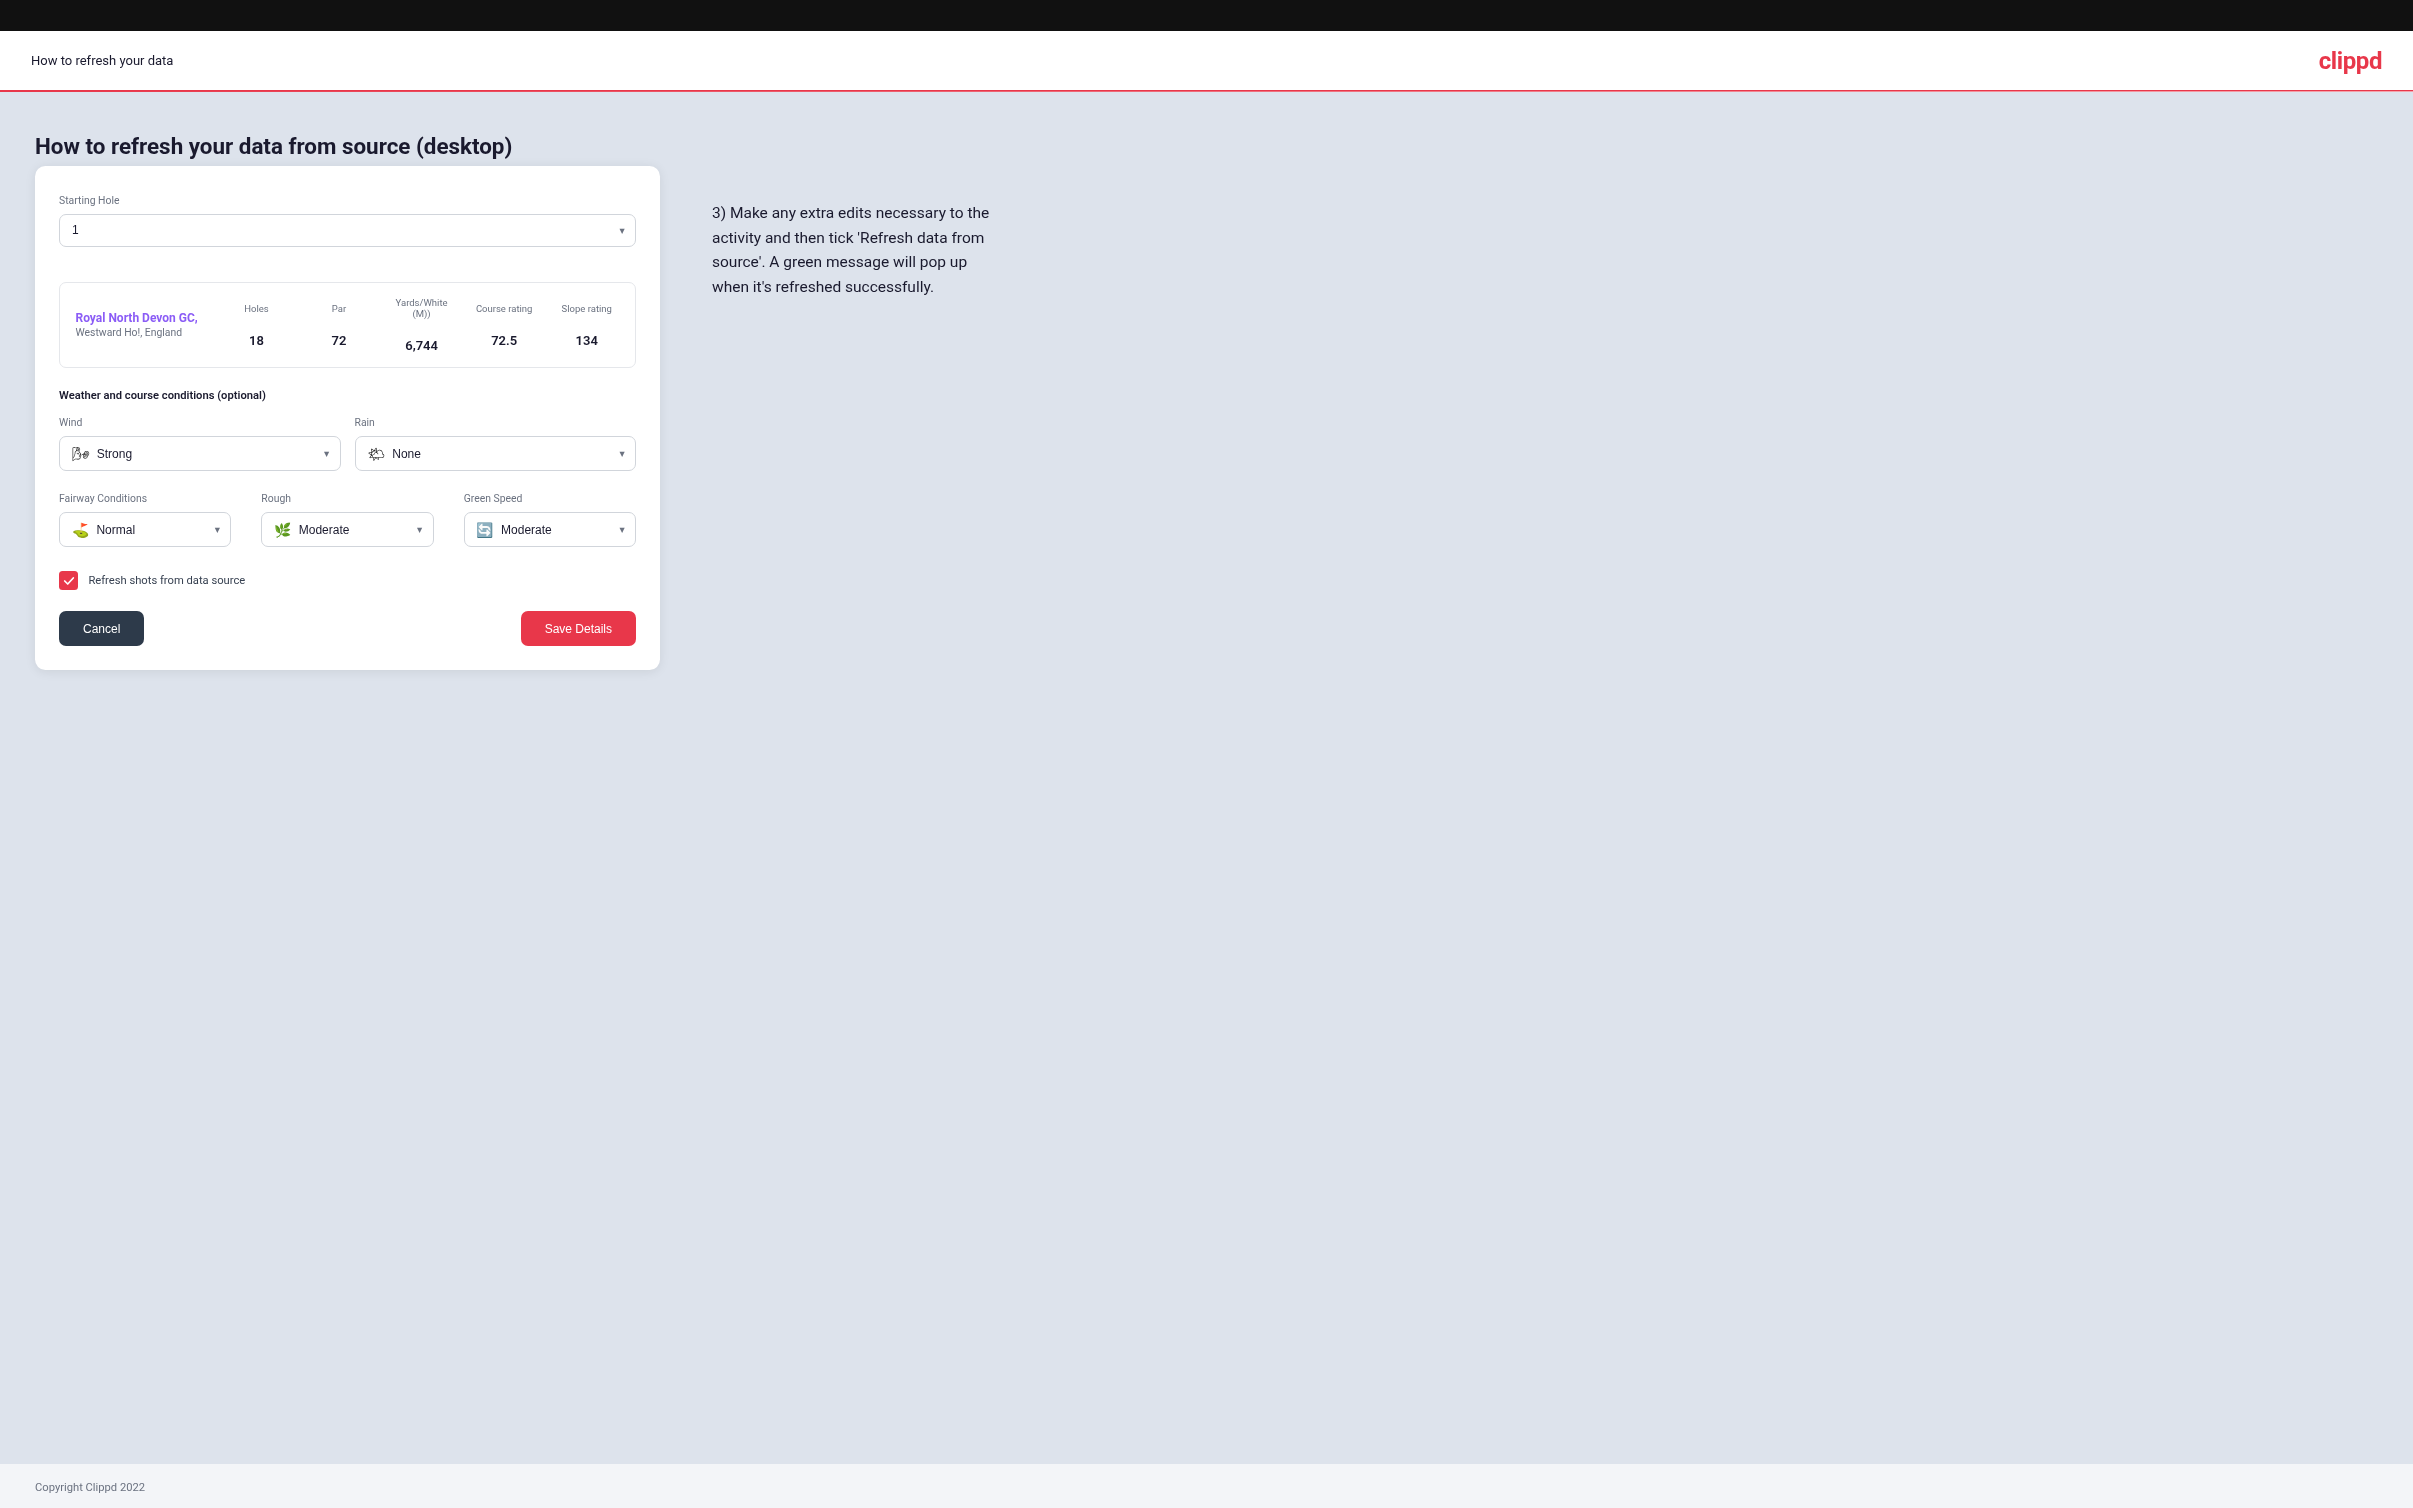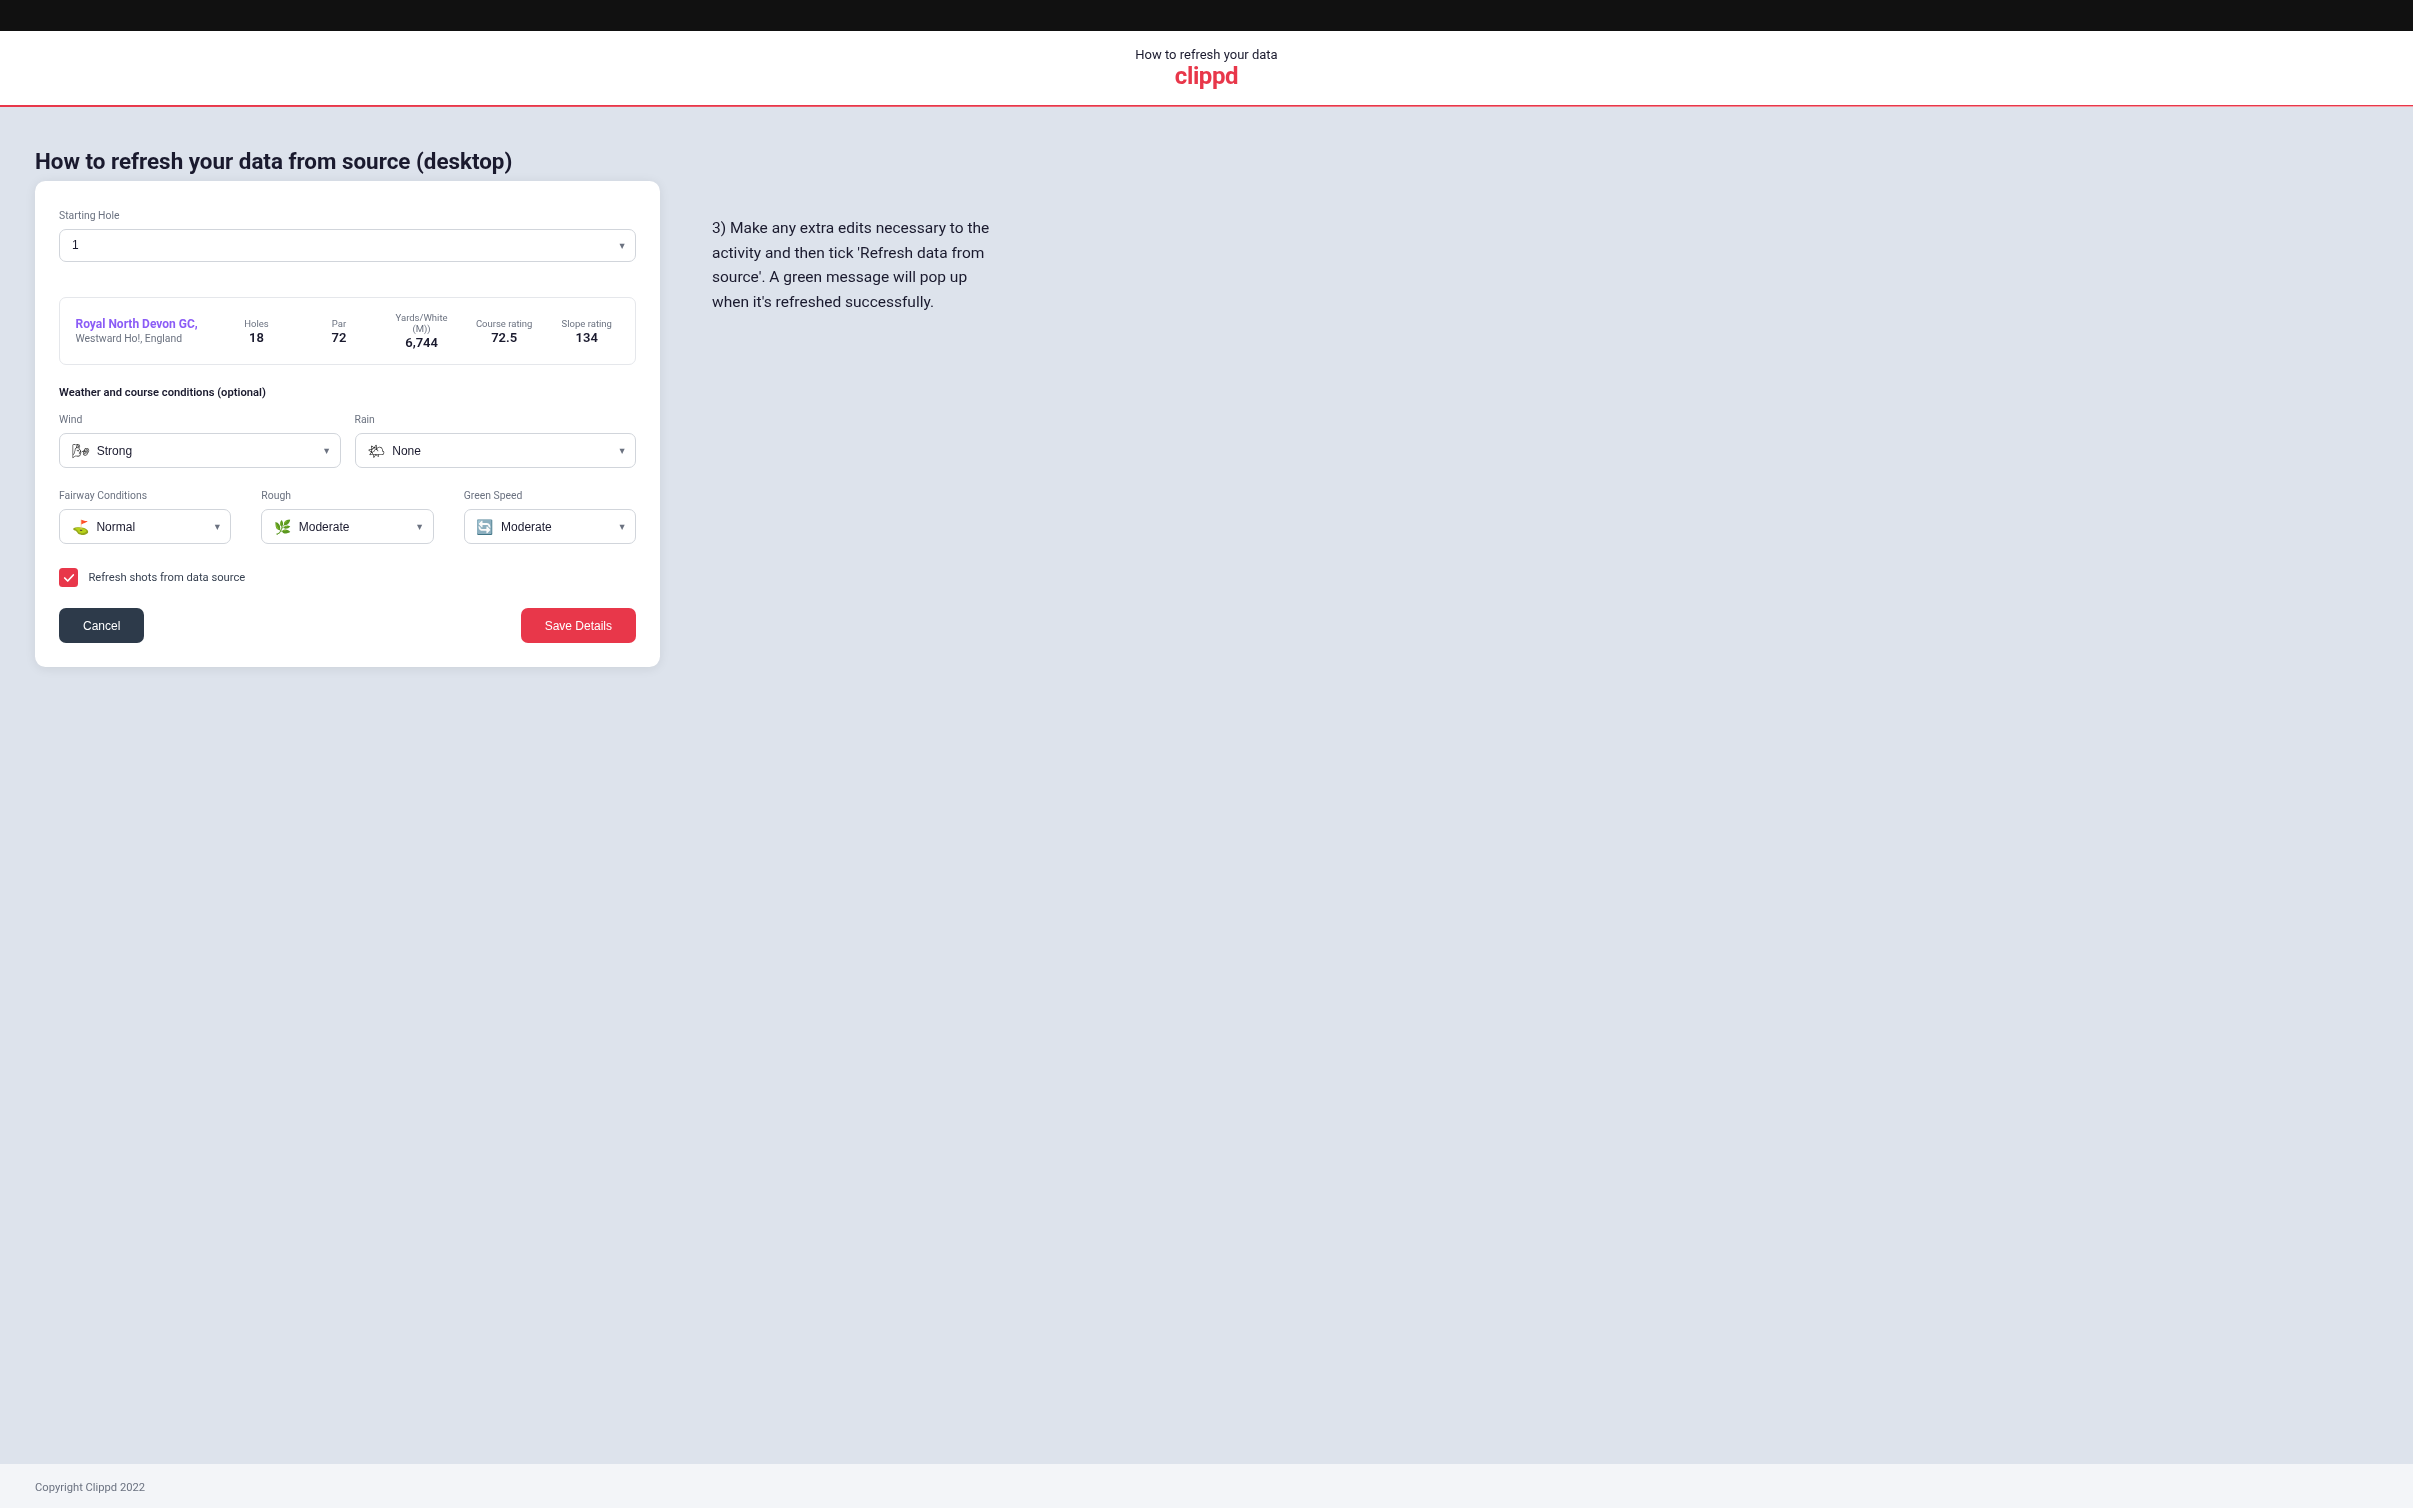--- a/index.html
+++ b/index.html
@@ -18,21 +18,20 @@
       align-items: center;
     }
 
     .header {
       background: #fff;
       padding: 15.5px 31px;
       display: flex;
       align-items: center;
       justify-content: space-between;
       border-bottom: 1.7px solid #e8374a;
-      flex-direction: column;
     }
 
     .header-title {
       font-size: 13px;
       color: #1a1a2e;
       font-weight: 400;
     }
 
     .logo {
       font-size: 24px;
@@ -190,21 +189,21 @@
     }
 
     .course-stat {
       text-align: center;
       flex: 1;
     }
 
     .course-stat-label {
       font-size: 9.5px;
       color: #6b7280;
-      margin-bottom: 1px;
+      margin-bottom: 19px;
     }
 
     .course-stat-value {
       font-size: 13px;
       font-weight: 600;
       color: #1a1a2e;
     }
 
     .section-title {
       font-size: 11.2px;

